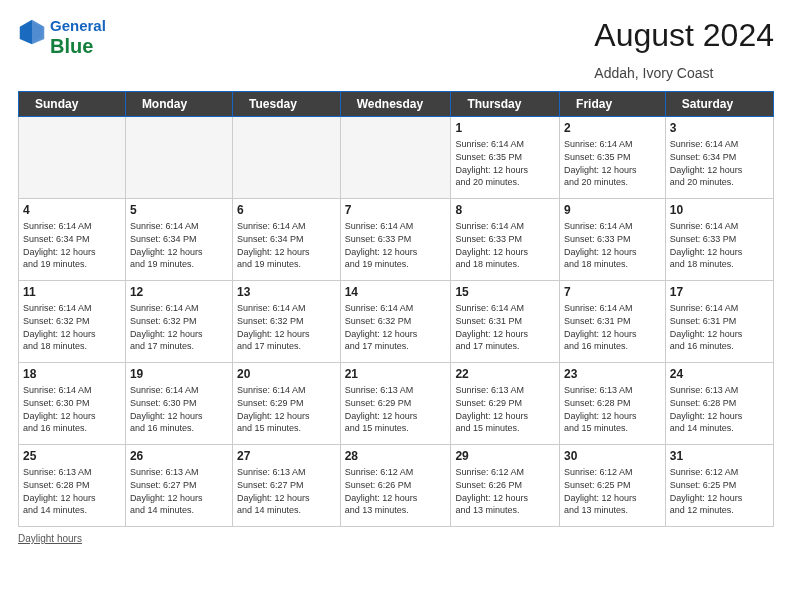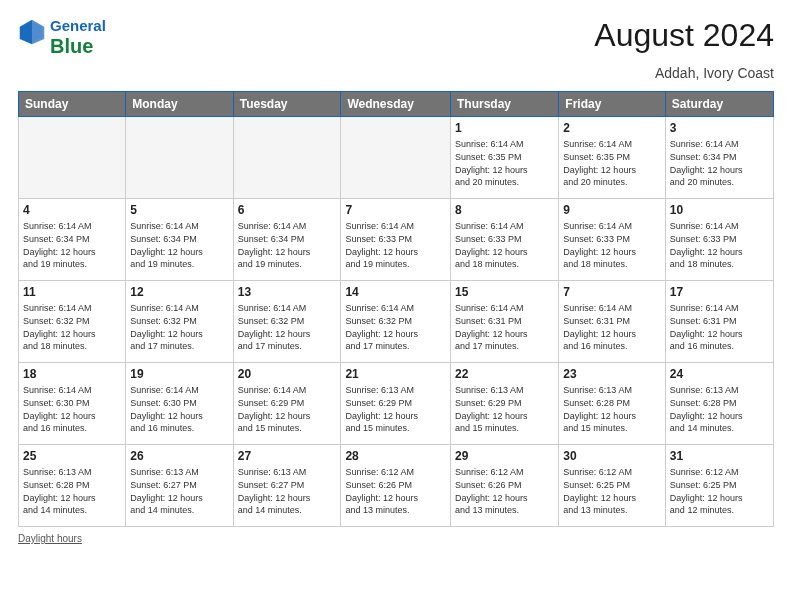--- a/index.html
+++ b/index.html
@@ -25,44 +25,44 @@
     .logo {
       display: flex;
       align-items: flex-start;
       gap: 4px;
     }
     .logo-icon {
       width: 28px;
       height: 28px;
     }
     .title-block {
-      text-align: right;
+      text-align: left;
     }
     .month-title {
       font-size: 32px;
       font-weight: 300;
       color: #1a1a1a;
       line-height: 1.1;
     }
     .location {
       font-size: 14px;
       color: #444;
       margin-top: 12px;
     }
     .calendar {
       width: 100%;
       border-collapse: collapse;
       border: 1px solid #ccc;
     }
     .calendar th {
-      background: #737373;
+      background: #404040;
       color: #fff;
       font-size: 12px;
       font-weight: bold;
-      padding: 5px 6px;
+      padding: 5px 16px;
       text-align: left;
       border: 1px solid #1565c0;
     }
     .calendar td {
       vertical-align: top;
       border: 1px solid #ccc;
       padding: 3px 4px;
       width: 113px;
       height: 82px;
       background: #fff;

